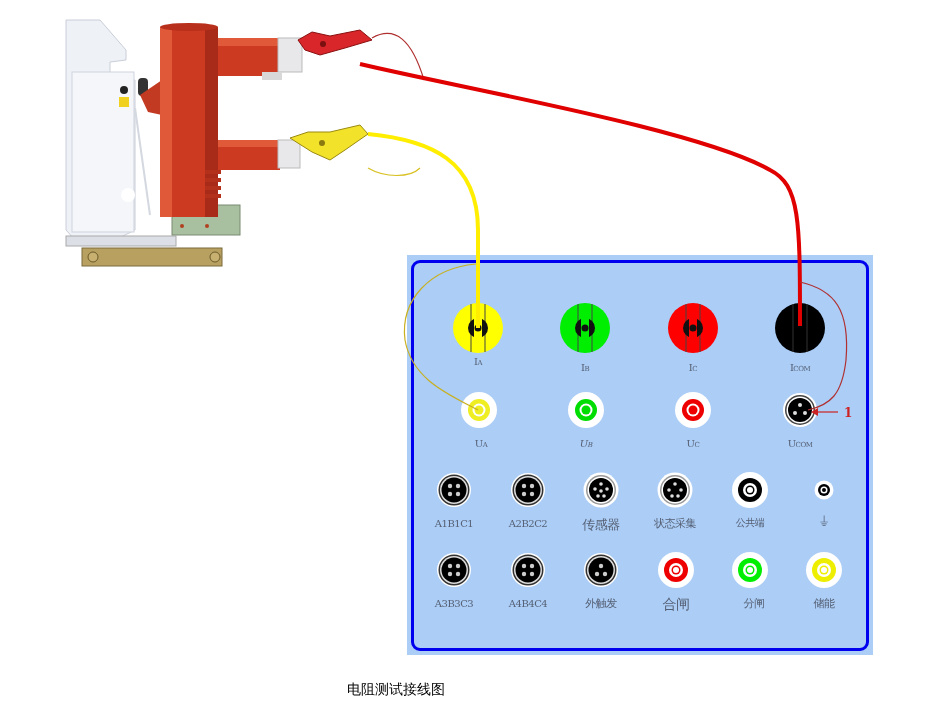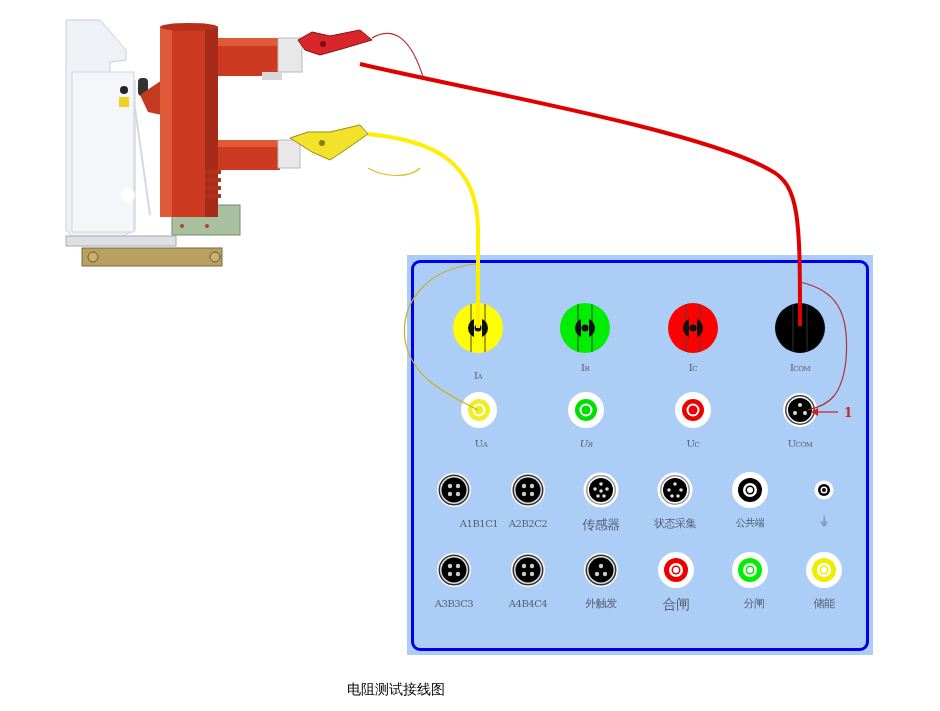--- a/index.html
+++ b/index.html
@@ -254,31 +254,31 @@
   <path d="M368,168 C385,178 410,178 420,168" fill="none" stroke="#d8c020" stroke-width="1.2"></path>
   <path d="M476,264 C430,268 400,300 405,340 C412,380 450,395 478,410" fill="none" stroke="#c8b020" stroke-width="1.2"></path>
 
   <g>
     <line x1="838" y1="412" x2="815" y2="412" stroke="#cc2222" stroke-width="1.2"></line>
     <polygon points="811,412 818,408 818,416" fill="#cc2222"></polygon>
     <text x="844" y="417" font-size="12" font-weight="bold" fill="#cc2222">1</text>
   </g>
 </svg>
 
-<div class="lbl" style="left:478px;top:370px;"><span>I</span><span style="font-size:7px">A</span></div>
+<div class="lbl" style="left:478px;top:356px;"><span>I</span><span style="font-size:7px">A</span></div>
 <div class="lbl" style="left:585px;top:362px;"><span>I</span><span style="font-size:7px">B</span></div>
 <div class="lbl" style="left:693px;top:362px;"><span>I</span><span style="font-size:7px">C</span></div>
 <div class="lbl" style="left:800px;top:362px;"><span>I</span><span style="font-size:7px">COM</span></div>
 
 <div class="lbl" style="left:481px;top:438px;"><span>U</span><span style="font-size:7px">A</span></div>
 <div class="lbl" style="left:586px;top:438px;font-style:italic;"><span>U</span><span style="font-size:7px">B</span></div>
 <div class="lbl" style="left:693px;top:438px;"><span>U</span><span style="font-size:7px">C</span></div>
 <div class="lbl" style="left:800px;top:438px;"><span>U</span><span style="font-size:7px">COM</span></div>
 
-<div class="lbl" style="left:454px;top:518px;padding-left:25px;">A1B1C1</div>
+<div class="lbl" style="left:454px;top:518px;">A1B1C1</div>
 <div class="lbl" style="left:528px;top:518px;">A2B2C2</div>
 <div class="lbl" style="left:601px;top:516px;font-size:13px;">传感器</div>
 <div class="lbl" style="left:675px;top:516px;font-size:11px;">状态采集</div>
 <div class="lbl" style="left:750px;top:516px;font-size:10px;">公共端</div>
 <div class="lbl" style="left:824px;top:514px;font-size:13px;">⏚</div>
 
 <div class="lbl" style="left:454px;top:598px;">A3B3C3</div>
 <div class="lbl" style="left:528px;top:598px;">A4B4C4</div>
 <div class="lbl" style="left:601px;top:596px;font-size:11px;">外触发</div>
 <div class="lbl" style="left:676px;top:596px;font-size:14px;">合闸</div>

